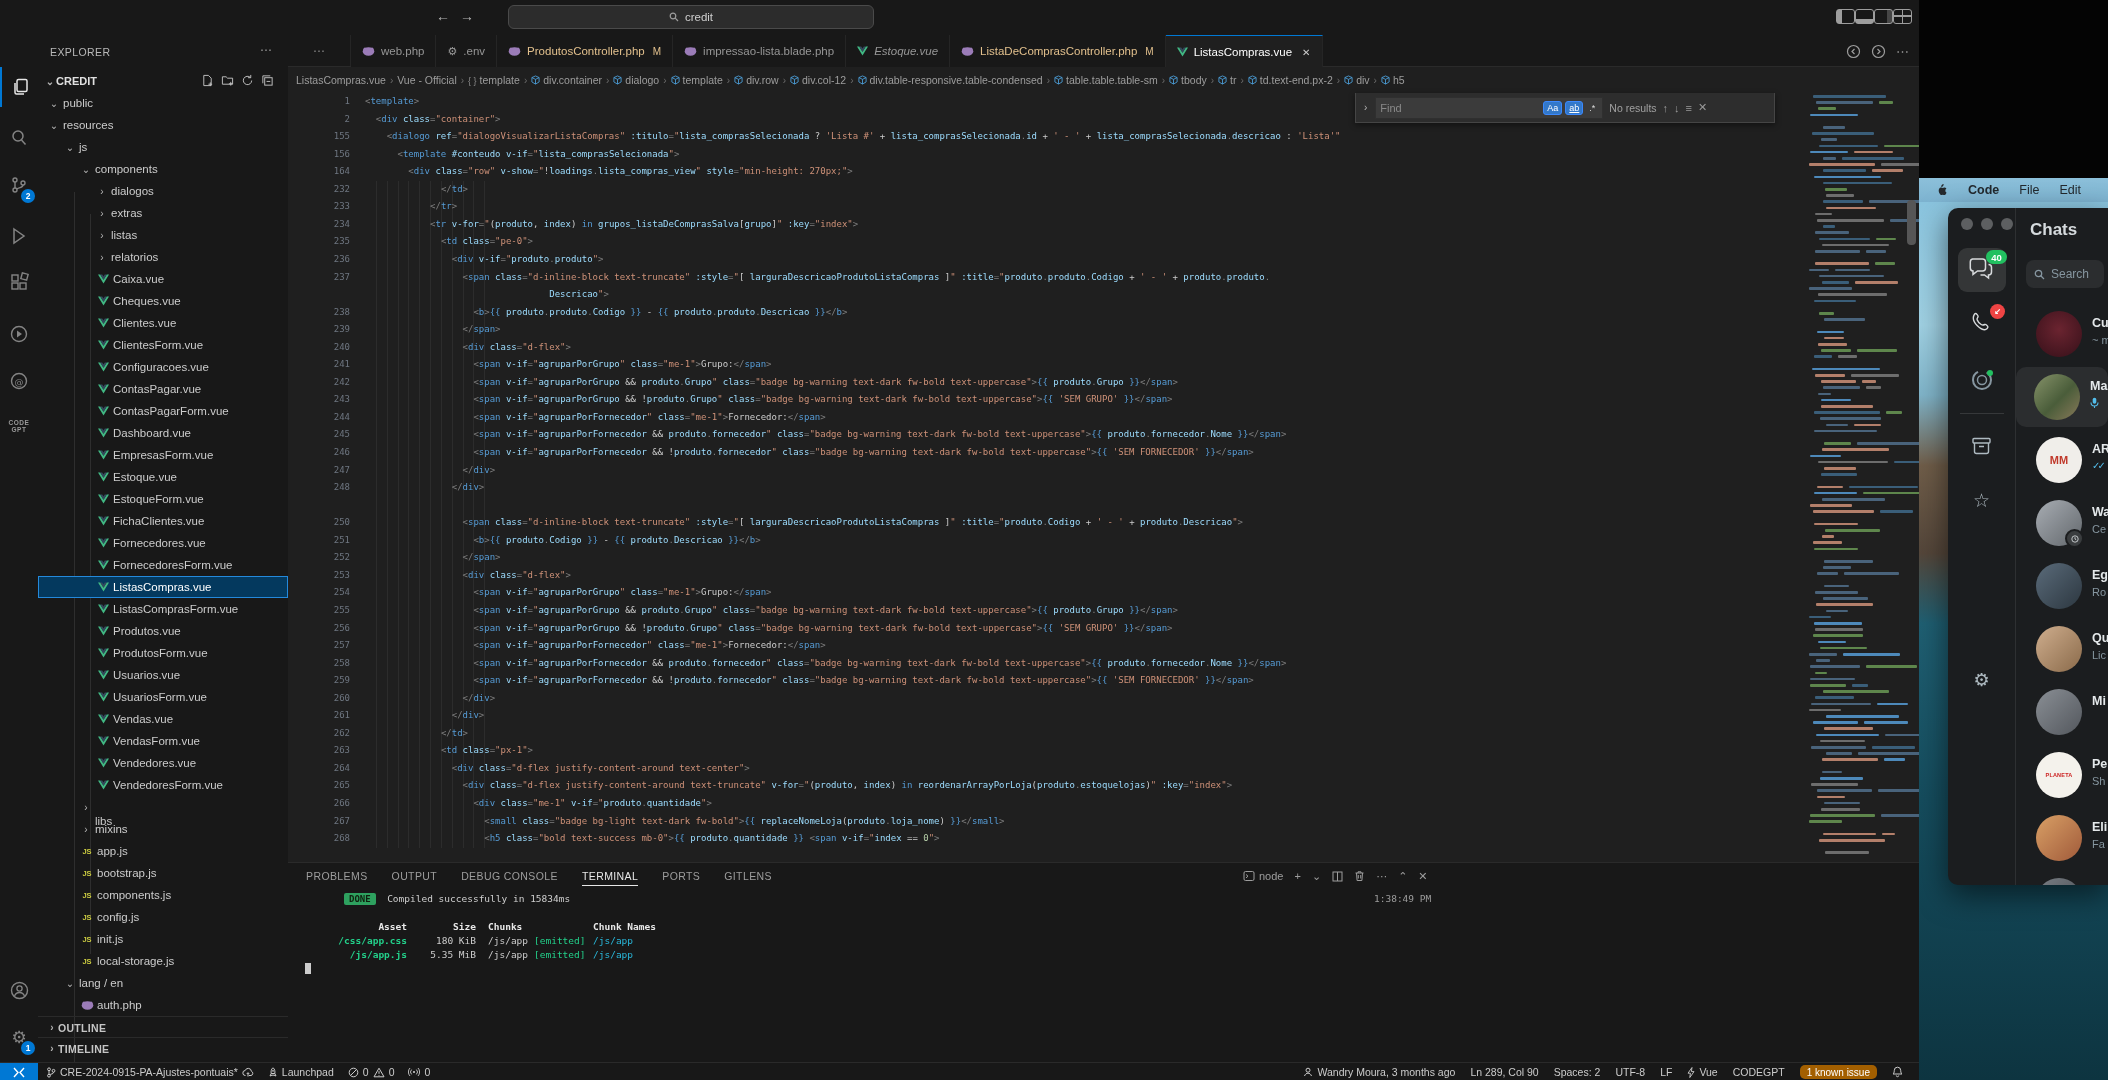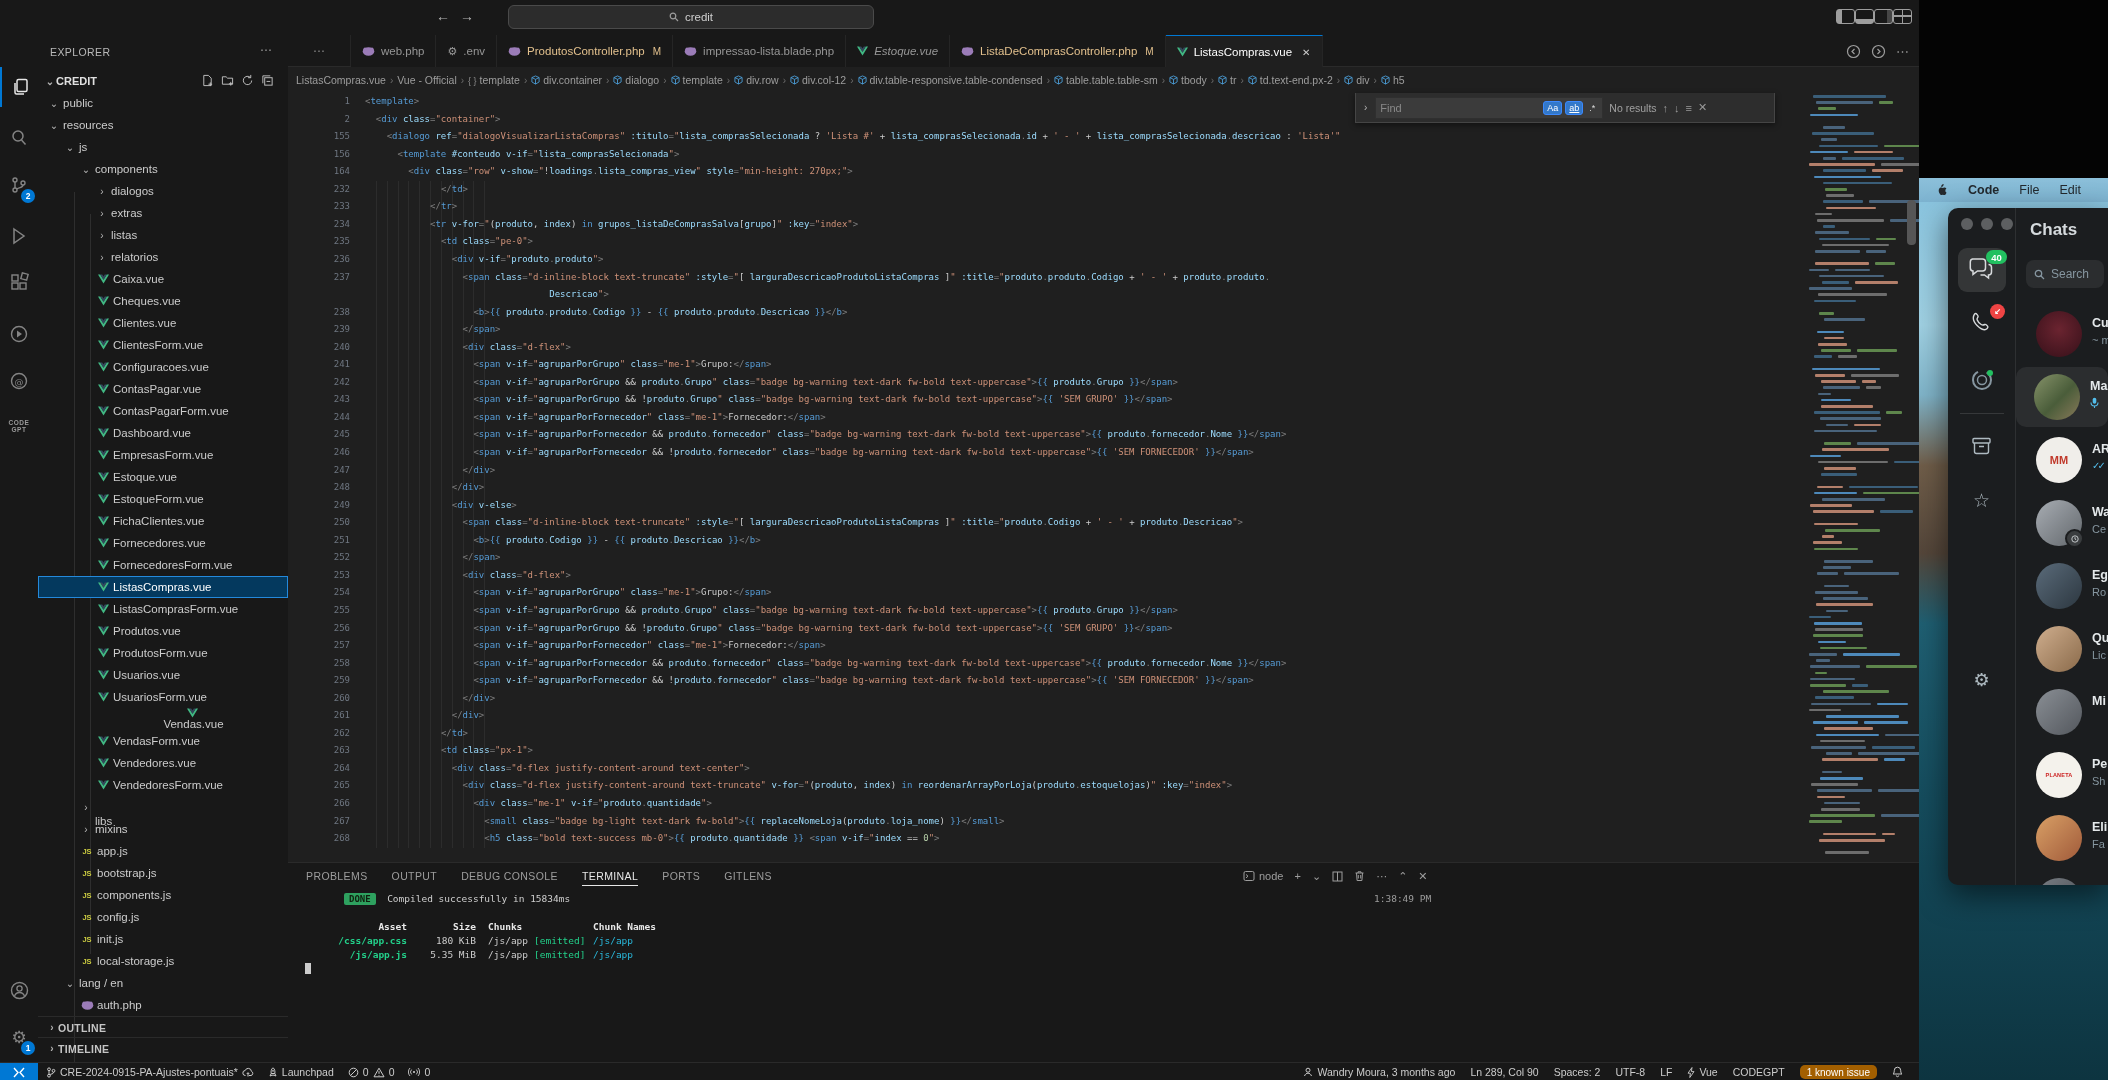--- a/index.html
+++ b/index.html
@@ -461,21 +461,21 @@
         </div>
         <div class="trow" style="padding-left: 58px;">
           <span class="ticon">
             <svg width="11" height="10" viewBox="0 0 12 10">
               <path d="M0 0h2.4L6 5.8 9.6 0H12L6 10z" fill="#41b883"></path>
               <path d="M2.4 0h2.2L6 2.3 7.4 0h2.2L6 5.8z" fill="#34495e"></path>
             </svg>
           </span>
           <span style="margin-left: 3px;">UsuariosForm.vue</span>
         </div>
-        <div class="trow" style="padding-left: 58px; flex-direction: column;">
+        <div class="trow" style="padding-left: 58px;">
           <span class="ticon">
             <svg width="11" height="10" viewBox="0 0 12 10">
               <path d="M0 0h2.4L6 5.8 9.6 0H12L6 10z" fill="#41b883"></path>
               <path d="M2.4 0h2.2L6 2.3 7.4 0h2.2L6 5.8z" fill="#34495e"></path>
             </svg>
           </span>
           <span style="margin-left: 3px;">Vendas.vue</span>
         </div>
         <div class="trow" style="padding-left: 58px;">
           <span class="ticon">
@@ -820,21 +820,20 @@
         <div class="crow" style="top: 228.15px;"><span class="ln">239</span><span class="ctok" style="padding-left: 97.56px;"><span class="cg">&lt;/</span><span class="ct">span</span><span class="cg">&gt;</span></span></div>
         <div class="crow" style="top: 245.7px;"><span class="ln">240</span><span class="ctok" style="padding-left: 97.56px;"><span class="cg">&lt;</span><span class="ct">div</span><span class="cx"> </span><span class="ca">class</span><span class="cg">=</span><span class="cs">"d-flex"</span><span class="cg">&gt;</span></span></div>
         <div class="crow" style="top: 263.25px;"><span class="ln">241</span><span class="ctok" style="padding-left: 108.4px;"><span class="cg">&lt;</span><span class="ct">span</span><span class="cx"> </span><span class="ca">v-if</span><span class="cg">=</span><span class="cs">"</span><span class="ca">agruparPorGrupo</span><span class="cs">"</span><span class="cx"> </span><span class="ca">class</span><span class="cg">=</span><span class="cs">"me-1"</span><span class="cg">&gt;</span><span class="cx">Grupo:</span><span class="cg">&lt;/</span><span class="ct">span</span><span class="cg">&gt;</span></span></div>
         <div class="crow" style="top: 280.8px;"><span class="ln">242</span><span class="ctok" style="padding-left: 108.4px;"><span class="cg">&lt;</span><span class="ct">span</span><span class="cx"> </span><span class="ca">v-if</span><span class="cg">=</span><span class="cs">"</span><span class="ca">agruparPorGrupo</span><span class="cx"> &amp;&amp; </span><span class="ca">produto</span><span class="cg">.</span><span class="ca">Grupo</span><span class="cs">"</span><span class="cx"> </span><span class="ca">class</span><span class="cg">=</span><span class="cs">"badge bg-warning text-dark fw-bold text-uppercase"</span><span class="cg">&gt;</span><span class="ck">{{ </span><span class="ca">produto</span><span class="cg">.</span><span class="ca">Grupo</span><span class="ck"> }}</span><span class="cg">&lt;/</span><span class="ct">span</span><span class="cg">&gt;</span></span></div>
         <div class="crow" style="top: 298.35px;"><span class="ln">243</span><span class="ctok" style="padding-left: 108.4px;"><span class="cg">&lt;</span><span class="ct">span</span><span class="cx"> </span><span class="ca">v-if</span><span class="cg">=</span><span class="cs">"</span><span class="ca">agruparPorGrupo</span><span class="cx"> &amp;&amp; !</span><span class="ca">produto</span><span class="cg">.</span><span class="ca">Grupo</span><span class="cs">"</span><span class="cx"> </span><span class="ca">class</span><span class="cg">=</span><span class="cs">"badge bg-warning text-dark fw-bold text-uppercase"</span><span class="cg">&gt;</span><span class="ck">{{ </span><span class="cs">'SEM GRUPO'</span><span class="ck"> }}</span><span class="cg">&lt;/</span><span class="ct">span</span><span class="cg">&gt;</span></span></div>
         <div class="crow" style="top: 315.9px;"><span class="ln">244</span><span class="ctok" style="padding-left: 108.4px;"><span class="cg">&lt;</span><span class="ct">span</span><span class="cx"> </span><span class="ca">v-if</span><span class="cg">=</span><span class="cs">"</span><span class="ca">agruparPorFornecedor</span><span class="cs">"</span><span class="cx"> </span><span class="ca">class</span><span class="cg">=</span><span class="cs">"me-1"</span><span class="cg">&gt;</span><span class="cx">Fornecedor:</span><span class="cg">&lt;/</span><span class="ct">span</span><span class="cg">&gt;</span></span></div>
         <div class="crow" style="top: 333.45px;"><span class="ln">245</span><span class="ctok" style="padding-left: 108.4px;"><span class="cg">&lt;</span><span class="ct">span</span><span class="cx"> </span><span class="ca">v-if</span><span class="cg">=</span><span class="cs">"</span><span class="ca">agruparPorFornecedor</span><span class="cx"> &amp;&amp; </span><span class="ca">produto</span><span class="cg">.</span><span class="ca">fornecedor</span><span class="cs">"</span><span class="cx"> </span><span class="ca">class</span><span class="cg">=</span><span class="cs">"badge bg-warning text-dark fw-bold text-uppercase"</span><span class="cg">&gt;</span><span class="ck">{{ </span><span class="ca">produto</span><span class="cg">.</span><span class="ca">fornecedor</span><span class="cg">.</span><span class="ca">Nome</span><span class="ck"> }}</span><span class="cg">&lt;/</span><span class="ct">span</span><span class="cg">&gt;</span></span></div>
         <div class="crow" style="top: 351px;"><span class="ln">246</span><span class="ctok" style="padding-left: 108.4px;"><span class="cg">&lt;</span><span class="ct">span</span><span class="cx"> </span><span class="ca">v-if</span><span class="cg">=</span><span class="cs">"</span><span class="ca">agruparPorFornecedor</span><span class="cx"> &amp;&amp; !</span><span class="ca">produto</span><span class="cg">.</span><span class="ca">fornecedor</span><span class="cs">"</span><span class="cx"> </span><span class="ca">class</span><span class="cg">=</span><span class="cs">"badge bg-warning text-dark fw-bold text-uppercase"</span><span class="cg">&gt;</span><span class="ck">{{ </span><span class="cs">'SEM FORNECEDOR'</span><span class="ck"> }}</span><span class="cg">&lt;/</span><span class="ct">span</span><span class="cg">&gt;</span></span></div>
         <div class="crow" style="top: 368.55px;"><span class="ln">247</span><span class="ctok" style="padding-left: 97.56px;"><span class="cg">&lt;/</span><span class="ct">div</span><span class="cg">&gt;</span></span></div>
         <div class="crow" style="top: 386.1px;"><span class="ln">248</span><span class="ctok" style="padding-left: 86.72px;"><span class="cg">&lt;/</span><span class="ct">div</span><span class="cg">&gt;</span></span></div>
-        <div class="crow" style="top: 403.65px;"><span class="ln">249</span><span class="ctok" style="padding-left: 86.72px;"><span class="cg">&lt;</span><span class="ct">div</span><span class="cx"> </span><span class="ca">v-else</span><span class="cg">&gt;</span></span></div>
         <div class="crow" style="top: 421.2px;"><span class="ln">250</span><span class="ctok" style="padding-left: 97.56px;"><span class="cg">&lt;</span><span class="ct">span</span><span class="cx"> </span><span class="ca">class</span><span class="cg">=</span><span class="cs">"d-inline-block text-truncate"</span><span class="cx"> </span><span class="ca">:style</span><span class="cg">=</span><span class="cs">"</span><span class="cx">[ </span><span class="ca">larguraDescricaoProdutoListaCompras</span><span class="cx"> ]</span><span class="cs">"</span><span class="cx"> </span><span class="ca">:title</span><span class="cg">=</span><span class="cs">"</span><span class="ca">produto</span><span class="cg">.</span><span class="ca">Codigo</span><span class="cx"> + </span><span class="cs">' - '</span><span class="cx"> + </span><span class="ca">produto</span><span class="cg">.</span><span class="ca">Descricao</span><span class="cs">"</span><span class="cg">&gt;</span></span></div>
         <div class="crow" style="top: 438.75px;"><span class="ln">251</span><span class="ctok" style="padding-left: 108.4px;"><span class="cg">&lt;</span><span class="ct">b</span><span class="cg">&gt;</span><span class="ck">{{ </span><span class="ca">produto</span><span class="cg">.</span><span class="ca">Codigo</span><span class="ck"> }}</span><span class="cx"> - </span><span class="ck">{{ </span><span class="ca">produto</span><span class="cg">.</span><span class="ca">Descricao</span><span class="ck"> }}</span><span class="cg">&lt;/</span><span class="ct">b</span><span class="cg">&gt;</span></span></div>
         <div class="crow" style="top: 456.3px;"><span class="ln">252</span><span class="ctok" style="padding-left: 97.56px;"><span class="cg">&lt;/</span><span class="ct">span</span><span class="cg">&gt;</span></span></div>
         <div class="crow" style="top: 473.85px;"><span class="ln">253</span><span class="ctok" style="padding-left: 97.56px;"><span class="cg">&lt;</span><span class="ct">div</span><span class="cx"> </span><span class="ca">class</span><span class="cg">=</span><span class="cs">"d-flex"</span><span class="cg">&gt;</span></span></div>
         <div class="crow" style="top: 491.4px;"><span class="ln">254</span><span class="ctok" style="padding-left: 108.4px;"><span class="cg">&lt;</span><span class="ct">span</span><span class="cx"> </span><span class="ca">v-if</span><span class="cg">=</span><span class="cs">"</span><span class="ca">agruparPorGrupo</span><span class="cs">"</span><span class="cx"> </span><span class="ca">class</span><span class="cg">=</span><span class="cs">"me-1"</span><span class="cg">&gt;</span><span class="cx">Grupo:</span><span class="cg">&lt;/</span><span class="ct">span</span><span class="cg">&gt;</span></span></div>
         <div class="crow" style="top: 508.95px;"><span class="ln">255</span><span class="ctok" style="padding-left: 108.4px;"><span class="cg">&lt;</span><span class="ct">span</span><span class="cx"> </span><span class="ca">v-if</span><span class="cg">=</span><span class="cs">"</span><span class="ca">agruparPorGrupo</span><span class="cx"> &amp;&amp; </span><span class="ca">produto</span><span class="cg">.</span><span class="ca">Grupo</span><span class="cs">"</span><span class="cx"> </span><span class="ca">class</span><span class="cg">=</span><span class="cs">"badge bg-warning text-dark fw-bold text-uppercase"</span><span class="cg">&gt;</span><span class="ck">{{ </span><span class="ca">produto</span><span class="cg">.</span><span class="ca">Grupo</span><span class="ck"> }}</span><span class="cg">&lt;/</span><span class="ct">span</span><span class="cg">&gt;</span></span></div>
         <div class="crow" style="top: 526.5px;"><span class="ln">256</span><span class="ctok" style="padding-left: 108.4px;"><span class="cg">&lt;</span><span class="ct">span</span><span class="cx"> </span><span class="ca">v-if</span><span class="cg">=</span><span class="cs">"</span><span class="ca">agruparPorGrupo</span><span class="cx"> &amp;&amp; !</span><span class="ca">produto</span><span class="cg">.</span><span class="ca">Grupo</span><span class="cs">"</span><span class="cx"> </span><span class="ca">class</span><span class="cg">=</span><span class="cs">"badge bg-warning text-dark fw-bold text-uppercase"</span><span class="cg">&gt;</span><span class="ck">{{ </span><span class="cs">'SEM GRUPO'</span><span class="ck"> }}</span><span class="cg">&lt;/</span><span class="ct">span</span><span class="cg">&gt;</span></span></div>
         <div class="crow" style="top: 544.05px;"><span class="ln">257</span><span class="ctok" style="padding-left: 108.4px;"><span class="cg">&lt;</span><span class="ct">span</span><span class="cx"> </span><span class="ca">v-if</span><span class="cg">=</span><span class="cs">"</span><span class="ca">agruparPorFornecedor</span><span class="cs">"</span><span class="cx"> </span><span class="ca">class</span><span class="cg">=</span><span class="cs">"me-1"</span><span class="cg">&gt;</span><span class="cx">Fornecedor:</span><span class="cg">&lt;/</span><span class="ct">span</span><span class="cg">&gt;</span></span></div>
         <div class="crow" style="top: 561.6px;"><span class="ln">258</span><span class="ctok" style="padding-left: 108.4px;"><span class="cg">&lt;</span><span class="ct">span</span><span class="cx"> </span><span class="ca">v-if</span><span class="cg">=</span><span class="cs">"</span><span class="ca">agruparPorFornecedor</span><span class="cx"> &amp;&amp; </span><span class="ca">produto</span><span class="cg">.</span><span class="ca">fornecedor</span><span class="cs">"</span><span class="cx"> </span><span class="ca">class</span><span class="cg">=</span><span class="cs">"badge bg-warning text-dark fw-bold text-uppercase"</span><span class="cg">&gt;</span><span class="ck">{{ </span><span class="ca">produto</span><span class="cg">.</span><span class="ca">fornecedor</span><span class="cg">.</span><span class="ca">Nome</span><span class="ck"> }}</span><span class="cg">&lt;/</span><span class="ct">span</span><span class="cg">&gt;</span></span></div>
         <div class="crow" style="top: 579.15px;"><span class="ln">259</span><span class="ctok" style="padding-left: 108.4px;"><span class="cg">&lt;</span><span class="ct">span</span><span class="cx"> </span><span class="ca">v-if</span><span class="cg">=</span><span class="cs">"</span><span class="ca">agruparPorFornecedor</span><span class="cx"> &amp;&amp; !</span><span class="ca">produto</span><span class="cg">.</span><span class="ca">fornecedor</span><span class="cs">"</span><span class="cx"> </span><span class="ca">class</span><span class="cg">=</span><span class="cs">"badge bg-warning text-dark fw-bold text-uppercase"</span><span class="cg">&gt;</span><span class="ck">{{ </span><span class="cs">'SEM FORNECEDOR'</span><span class="ck"> }}</span><span class="cg">&lt;/</span><span class="ct">span</span><span class="cg">&gt;</span></span></div>

